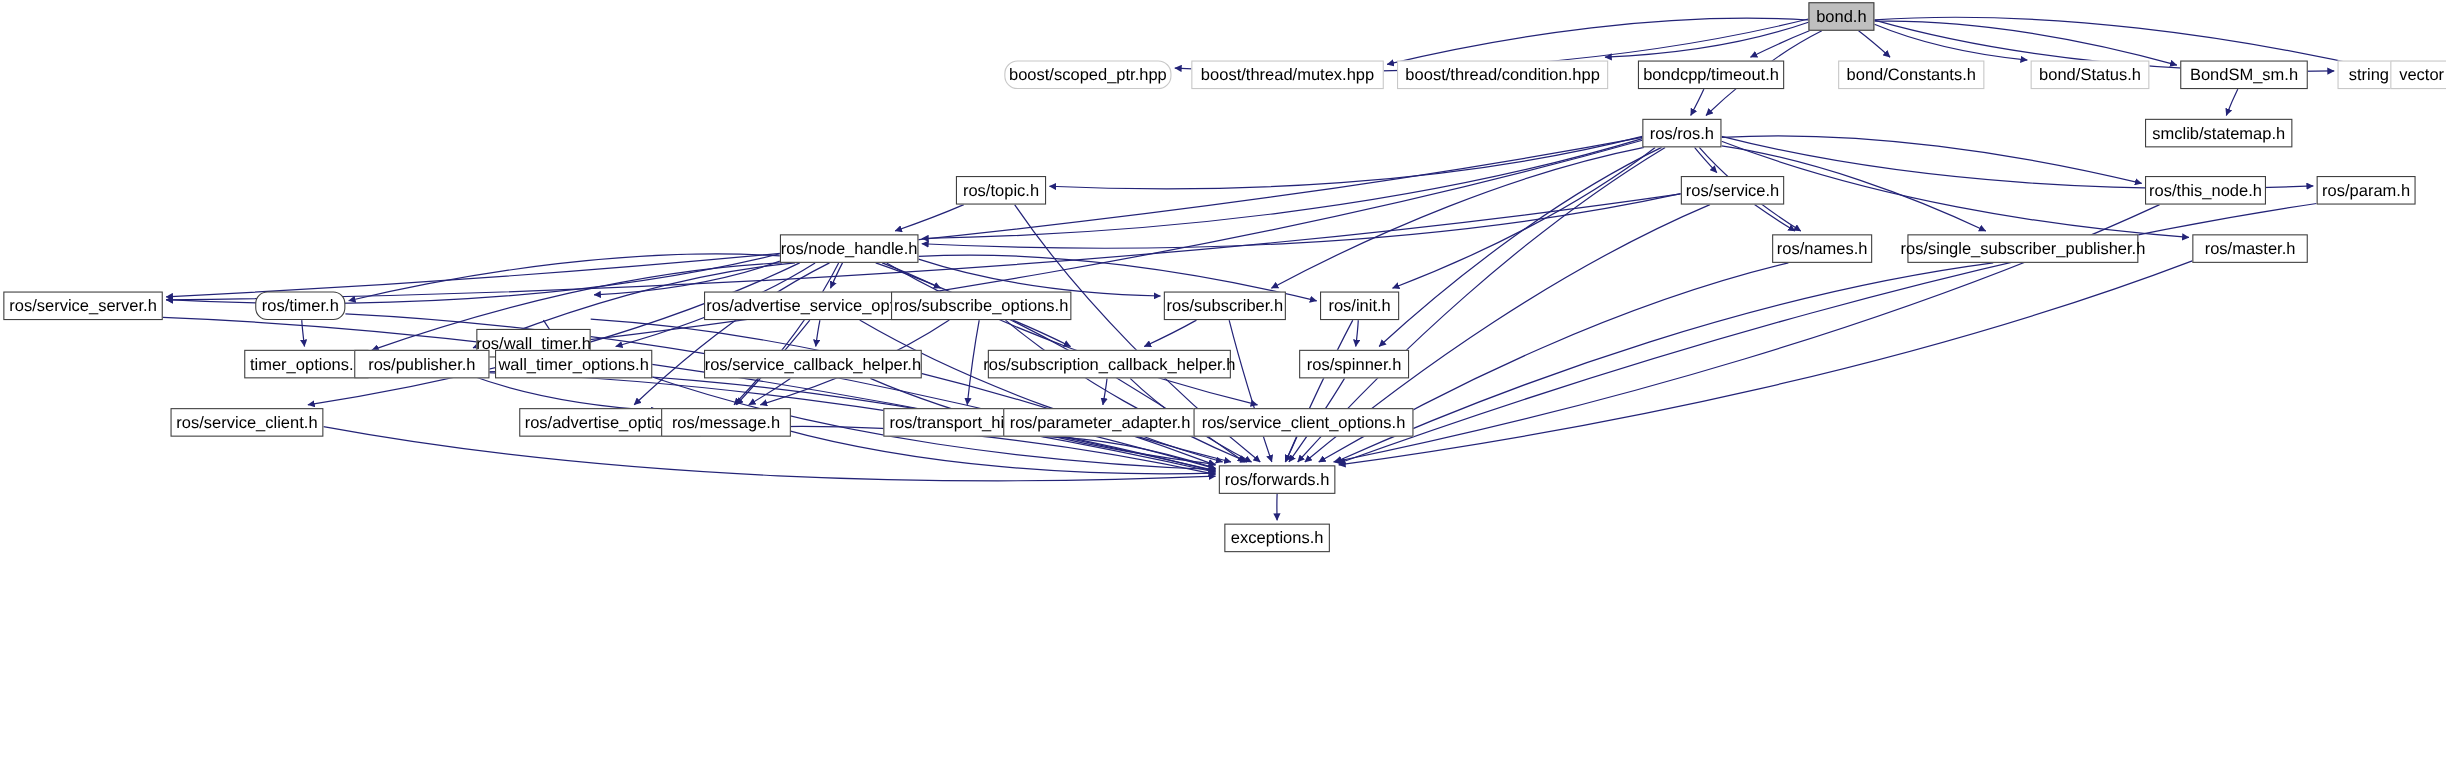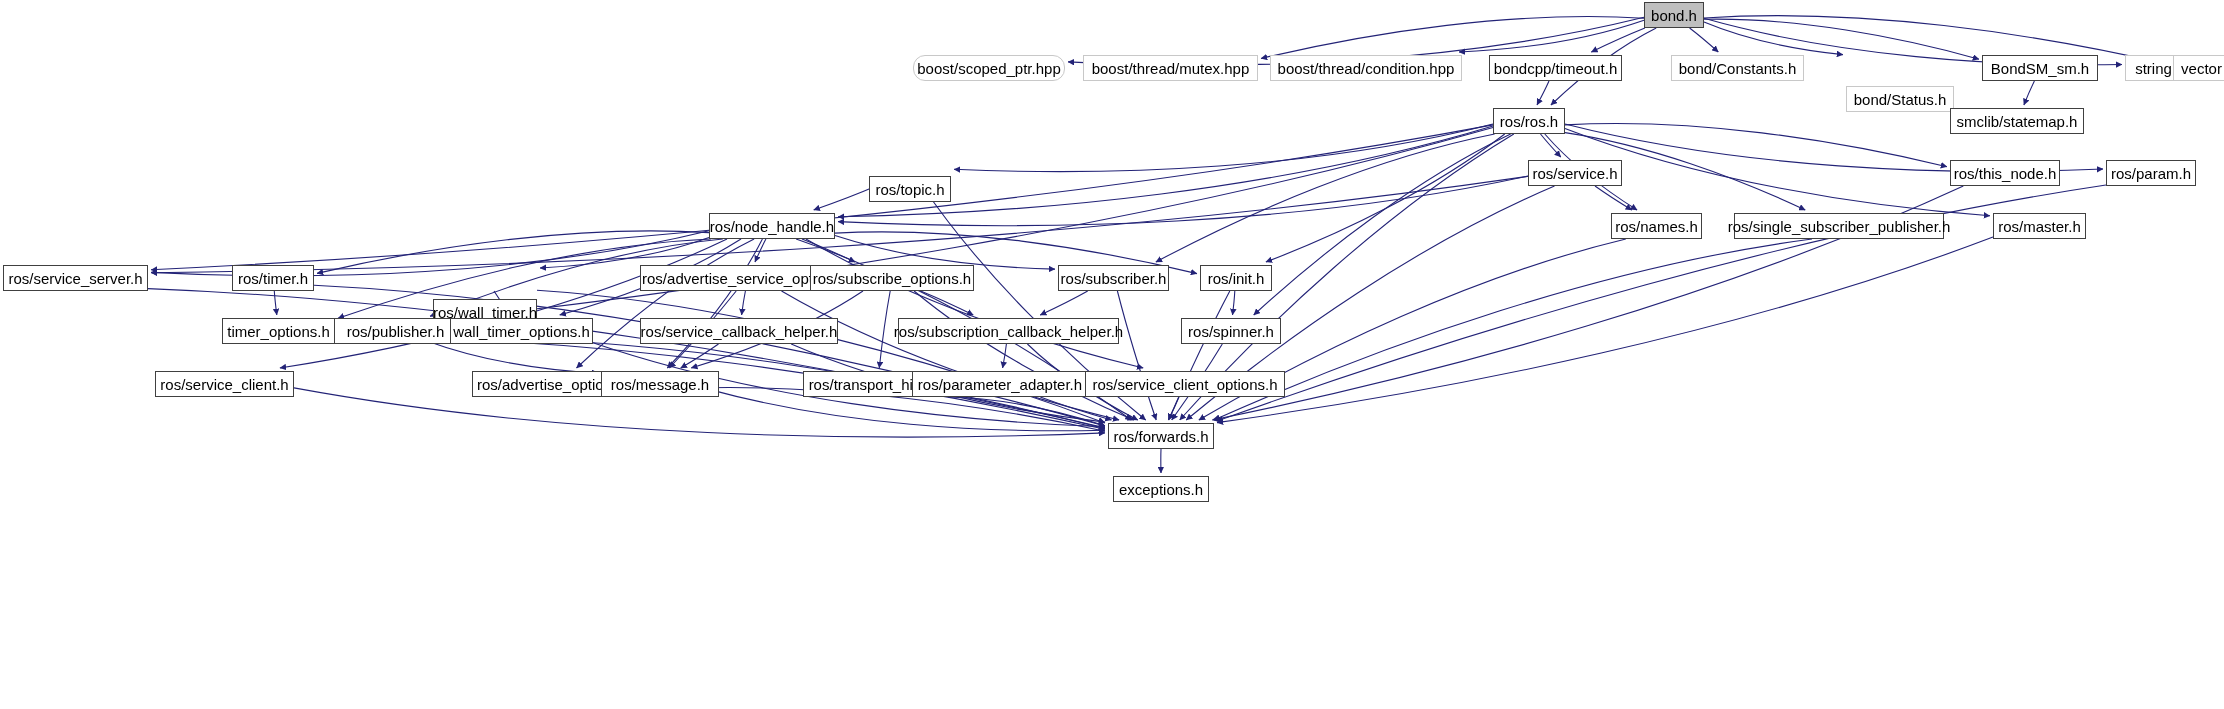--- a/index.html
+++ b/index.html
@@ -161,87 +161,87 @@
       </div>
       <div class="node" style="left: 1270px; top: 55px; width: 192px;">
         <span class="node-label">boost/thread/condition.hpp</span>
       </div>
       <div class="node strong" style="left: 1489px; top: 55px; width: 133px;">
         <span class="node-label">bondcpp/timeout.h</span>
       </div>
       <div class="node" style="left: 1671px; top: 55px; width: 133px;">
         <span class="node-label">bond/Constants.h</span>
       </div>
-      <div class="node" style="left: 1846px; top: 55px; width: 108px; margin-top: 31px;">
+      <div class="node" style="left: 1846px; top: 55px; width: 108px;">
         <span class="node-label">bond/Status.h</span>
       </div>
       <div class="node strong" style="left: 1982px; top: 55px; width: 116px;">
         <span class="node-label">BondSM_sm.h</span>
       </div>
       <div class="node" style="left: 2125px; top: 55px; width: 57px;">
         <span class="node-label">string</span>
       </div>
       <div class="node" style="left: 2173px; top: 55px; width: 57px;">
         <span class="node-label">vector</span>
       </div>
       <div class="node strong" style="left: 1493px; top: 108px; width: 72px;">
         <span class="node-label">ros/ros.h</span>
       </div>
       <div class="node strong" style="left: 1950px; top: 108px; width: 134px;">
         <span class="node-label">smclib/statemap.h</span>
       </div>
-      <div class="node strong" style="left: 869px; top: 176px; width: 82px;">
+      <div class="node strong" style="left: 869px; top: 160px; width: 82px;">
         <span class="node-label">ros/topic.h</span>
       </div>
       <div class="node strong" style="left: 1528px; top: 160px; width: 94px;">
         <span class="node-label">ros/service.h</span>
       </div>
       <div class="node strong" style="left: 1950px; top: 160px; width: 110px;">
         <span class="node-label">ros/this_node.h</span>
       </div>
       <div class="node strong" style="left: 2106px; top: 160px; width: 90px;">
         <span class="node-label">ros/param.h</span>
       </div>
       <div class="node strong" style="left: 709px; top: 213px; width: 126px;">
         <span class="node-label">ros/node_handle.h</span>
       </div>
       <div class="node strong" style="left: 1611px; top: 213px; width: 91px;">
         <span class="node-label">ros/names.h</span>
       </div>
       <div class="node strong" style="left: 1734px; top: 213px; width: 210px;">
         <span class="node-label">ros/single_subscriber_publisher.h</span>
       </div>
-      <div class="node strong" style="left: 1993px; top: 213px; width: 93px;">
+      <div class="node strong" style="left: 1993px; top: 213px; width: 105px;">
         <span class="node-label">ros/master.h</span>
       </div>
       <div class="node strong" style="left: 3px; top: 265px; width: 145px;">
         <span class="node-label">ros/service_server.h</span>
       </div>
-      <div class="node strong" style="left: 232px; top: 265px; width: 82px;">
+      <div class="node strong" style="left: 232px; top: 265px; width: 82px; border-radius: 11px;">
         <span class="node-label">ros/timer.h</span>
       </div>
       <div class="node strong" style="left: 433px; top: 265px; width: 104px; margin-top: 34px;">
         <span class="node-label">ros/wall_timer.h</span>
       </div>
       <div class="node strong" style="left: 640px; top: 265px; width: 215px;">
         <span class="node-label">ros/advertise_service_options.h</span>
       </div>
       <div class="node strong" style="left: 810px; top: 265px; width: 164px;">
         <span class="node-label">ros/subscribe_options.h</span>
       </div>
       <div class="node strong" style="left: 1058px; top: 265px; width: 111px;">
         <span class="node-label">ros/subscriber.h</span>
       </div>
       <div class="node strong" style="left: 1200px; top: 265px; width: 72px;">
         <span class="node-label">ros/init.h</span>
       </div>
       <div class="node strong" style="left: 222px; top: 318px; width: 113px;">
         <span class="node-label">timer_options.h</span>
       </div>
-      <div class="node strong" style="left: 334px; top: 318px; width: 123px;">
+      <div class="node strong" style="left: 322px; top: 318px; width: 123px;">
         <span class="node-label">ros/publisher.h</span>
       </div>
       <div class="node strong" style="left: 450px; top: 318px; width: 143px;">
         <span class="node-label">wall_timer_options.h</span>
       </div>
       <div class="node strong" style="left: 640px; top: 318px; width: 198px;">
         <span class="node-label">ros/service_callback_helper.h</span>
       </div>
       <div class="node strong" style="left: 898px; top: 318px; width: 221px;">
         <span class="node-label">ros/subscription_callback_helper.h</span>

